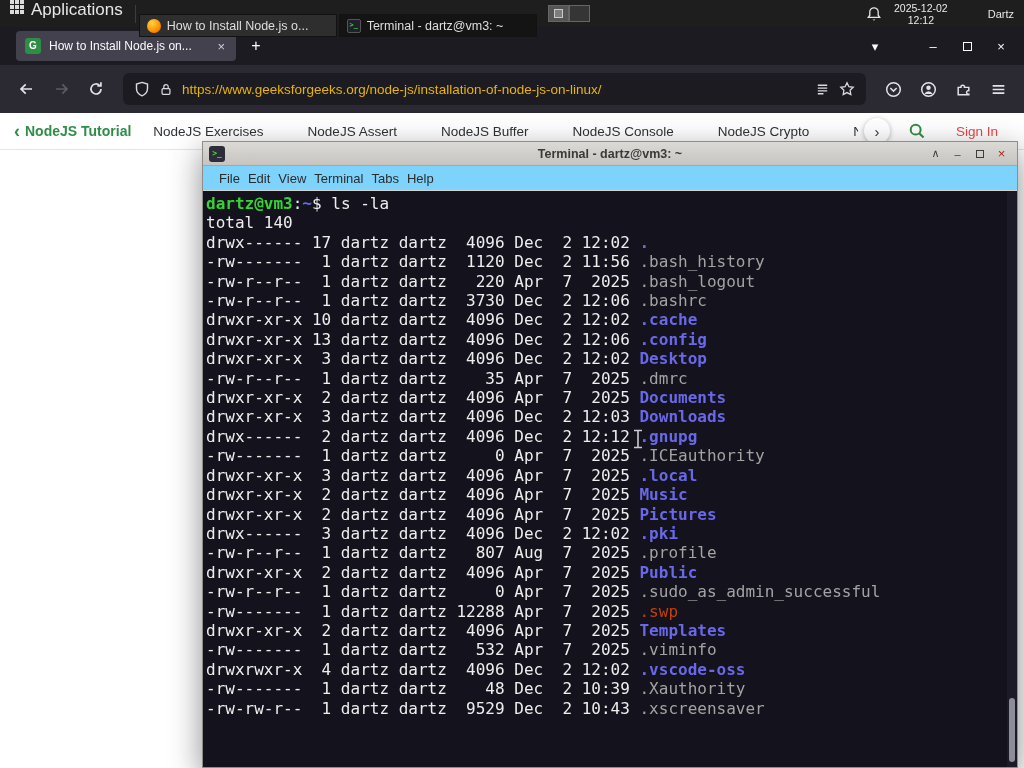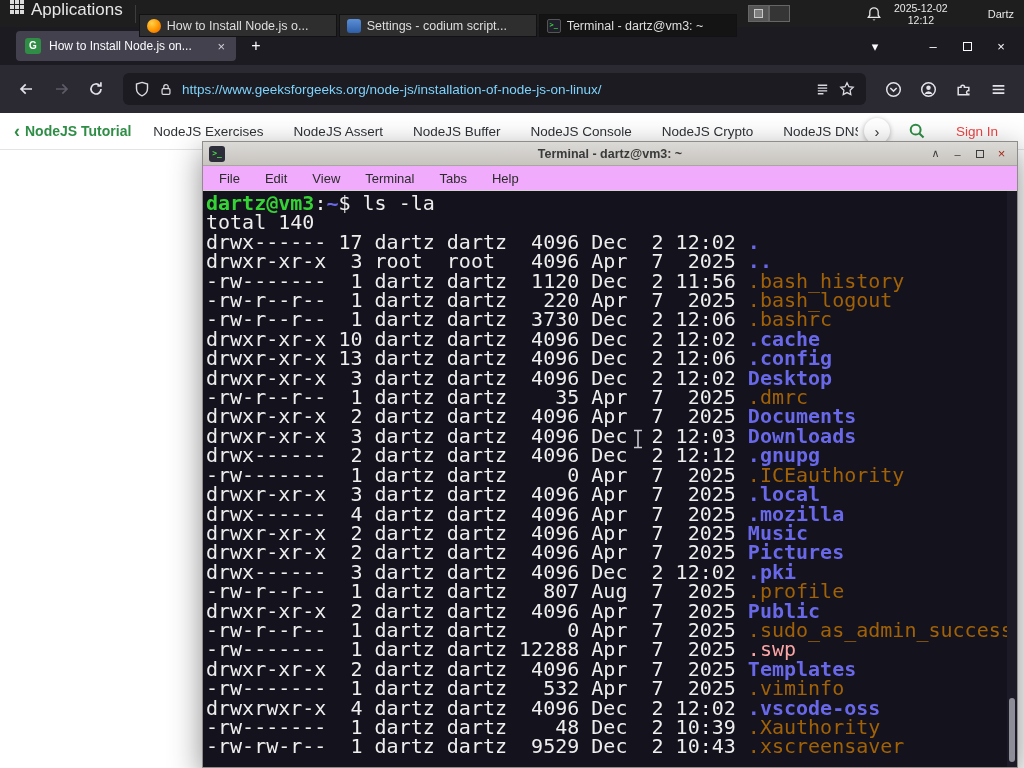--- a/index.html
+++ b/index.html
@@ -45,30 +45,30 @@
   .wc { width:34px; height:30px; display:flex; align-items:center; justify-content:center; font-size:13px; }
   .wc .box { width:9px; height:9px; border:1.4px solid currentColor; display:inline-block; }
   .wc.chev { margin-right:24px; }
 
   .toolbar { height:48px; background:#2b2a33; display:flex; align-items:center; padding:0 10px; gap:3px; }
   .tbtn { width:32px; height:32px; display:flex; align-items:center; justify-content:center;
           color:#e2e2e8; border-radius:4px; }
   .tbtn.disabled { color:#5c5b66; }
   .urlbar { flex:1; height:32px; margin:0 8px; background:#1c1b22; border-radius:6px;
             display:flex; align-items:center; padding:0 11px; gap:9px; min-width:0; }
-  .url { flex:1; font-size:13.5px; color:#7dd3fc; white-space:nowrap; overflow:hidden; }
+  .url { flex:1; font-size:13.5px; color:#eab308; white-space:nowrap; overflow:hidden; }
   .uicon { flex:0 0 auto; display:flex; align-items:center; color:#dadae2; }
 
   
   .sitenav { height:37px; background:#fff; border-bottom:1px solid #e4e4e4; display:flex;
              align-items:center; padding:0 14px; }
   .nav-back { display:flex; align-items:center; gap:5px; color:#2f8d46; font-weight:bold;
               font-size:14px; white-space:nowrap; margin-right:22px; }
   .nav-back .chev { font-size:18px; line-height:14px; }
-  .nav-items { flex:1; display:flex; gap:30px; overflow:hidden; align-items:center;text-align:right; }
+  .nav-items { flex:1; display:flex; gap:44px; overflow:hidden; align-items:center;text-align:right; }
   .nav-item { font-size:13.5px; color:#2f3337; white-space:nowrap; }
   .nav-rightgrp { display:flex; align-items:center; gap:18px; margin-left:6px; }
   .nav-circle { width:26px; height:26px; border-radius:50%; background:#fff;
                 box-shadow:0 1px 5px rgba(0,0,0,.3); display:flex; align-items:center;
                 justify-content:center; font-size:15px; color:#333; }
   .signin { font-size:13.5px; color:#ef4444; padding:6px 12px; }
 
   .page { height:600px; background:#fff; }
 
   
@@ -79,31 +79,31 @@
              display:flex; align-items:center; padding:0 6px; position:relative; flex:0 0 24px; }
   .term-title { position:absolute; left:0; right:0; text-align:center; font-weight:bold;
                 font-size:12.5px; color:#3a3a3a; }
   .term-ico { width:16px; height:16px; background:#2d2d3a; border-radius:3px; color:#49d849;
               font:bold 8px/15px "DejaVu Sans Mono", monospace; text-align:center; z-index:1; }
   .term-btns { margin-left:auto; display:flex; gap:3px; z-index:1; }
   .term-btn { width:19px; height:18px; display:flex; align-items:center; justify-content:center;
               font-size:11px; color:#3c3c3c; }
   .term-btn.close { color:#a52a1a; font-size:13px; }
   .term-btn .box { width:8px; height:8px; border:1.3px solid currentColor; display:inline-block; }
-  .term-menu { height:25px; background:#f0abfc; border-bottom:1px solid #d6d4d0; display:flex;
-               align-items:center; gap:25px; padding:0 16px; font-size:13px; color:#2b2b2b; flex:0 0 25px; }
+  .term-menu { height:25px; background:#7dd3fc; border-bottom:1px solid #d6d4d0; display:flex;
+               align-items:center; gap:8px; padding:0 16px; font-size:13px; color:#2b2b2b; flex:0 0 25px; }
   .term-body { flex:1; position:relative; overflow:hidden; padding:3px 0 0 3px;
-               font-family:"DejaVu Sans Mono", monospace; font-size:20px; line-height:19.4px;
+               font-family:"DejaVu Sans Mono", monospace; font-size:16px; line-height:19.4px;
                color:#eeeeee; }
   .tline { white-space:pre; }
   .p-user { color:#35d435; font-weight:bold; }
   .p-path { color:#6868e8; font-weight:bold; }
   .n-dir  { color:#6868e8; font-weight:bold; }
-  .n-dim  { color:#fca5a5; }
-  .n-file { color:#a16207; }
+  .n-dim  { color:#c2410c; }
+  .n-file { color:#a3a3a3; }
   .term-scroll { position:absolute; right:0; top:0; bottom:0; width:10px; background:#1c1a26; }
   .term-thumb { position:absolute; right:2px; bottom:5px; width:6px; height:64px; border-radius:3px; background:#8d8d97; }
 
   .mouse-cursor { position:absolute; left:632px; top:429px; z-index:60; }
 </style>
 </head>
 <body>
 
 <div class="screen">
 
@@ -122,24 +122,20 @@
             <rect x="10" y="10" width="4" height="4"></rect>
         </g>
       </svg>
       <span>Applications</span>
     </div>
     <div class="tb-sep"></div>
     <div class="tb-wins">
         <div class="tb-win">
           <span class="tb-ico firefox"></span>
           <span class="tb-title">How to Install Node.js o...</span>
-        </div>
-        <div class="tb-win">
-          <span class="tb-ico settings"></span>
-          <span class="tb-title">Settings - codium script...</span>
         </div>
         <div class="tb-win active">
           <span class="tb-ico terminal">&gt;_</span>
           <span class="tb-title">Terminal - dartz@vm3: ~</span>
         </div>
       </div>
     <div class="pager">
       <div class="pager-cell current"></div>
       <div class="pager-cell"></div>
     </div>
@@ -286,34 +282,32 @@
         <span class="tm-item">View</span>
         <span class="tm-item">Terminal</span>
         <span class="tm-item">Tabs</span>
         <span class="tm-item">Help</span>
       </div>
     <div class="term-body">
       <div>
         <div class="tline"><span class="p-user">dartz@vm3</span><span>:</span><span class="p-path">~</span><span>$</span><span> ls -la</span></div>
         <div class="tline">total 140</div>
       <div class="tline"><span class="n-meta">drwx------ 17 dartz dartz  4096 Dec  2 12:02 </span><span class="n-dir">.</span></div>
-          <div class="tline"><span class="n-meta">drwxr-xr-x  3 root  root   4096 Apr  7  2025 </span><span class="n-dir">..</span></div>
           <div class="tline"><span class="n-meta">-rw-------  1 dartz dartz  1120 Dec  2 11:56 </span><span class="n-file">.bash_history</span></div>
           <div class="tline"><span class="n-meta">-rw-r--r--  1 dartz dartz   220 Apr  7  2025 </span><span class="n-file">.bash_logout</span></div>
           <div class="tline"><span class="n-meta">-rw-r--r--  1 dartz dartz  3730 Dec  2 12:06 </span><span class="n-file">.bashrc</span></div>
           <div class="tline"><span class="n-meta">drwxr-xr-x 10 dartz dartz  4096 Dec  2 12:02 </span><span class="n-dir">.cache</span></div>
           <div class="tline"><span class="n-meta">drwxr-xr-x 13 dartz dartz  4096 Dec  2 12:06 </span><span class="n-dir">.config</span></div>
           <div class="tline"><span class="n-meta">drwxr-xr-x  3 dartz dartz  4096 Dec  2 12:02 </span><span class="n-dir">Desktop</span></div>
           <div class="tline"><span class="n-meta">-rw-r--r--  1 dartz dartz    35 Apr  7  2025 </span><span class="n-file">.dmrc</span></div>
           <div class="tline"><span class="n-meta">drwxr-xr-x  2 dartz dartz  4096 Apr  7  2025 </span><span class="n-dir">Documents</span></div>
           <div class="tline"><span class="n-meta">drwxr-xr-x  3 dartz dartz  4096 Dec  2 12:03 </span><span class="n-dir">Downloads</span></div>
           <div class="tline"><span class="n-meta">drwx------  2 dartz dartz  4096 Dec  2 12:12 </span><span class="n-dir">.gnupg</span></div>
           <div class="tline"><span class="n-meta">-rw-------  1 dartz dartz     0 Apr  7  2025 </span><span class="n-file">.ICEauthority</span></div>
           <div class="tline"><span class="n-meta">drwxr-xr-x  3 dartz dartz  4096 Apr  7  2025 </span><span class="n-dir">.local</span></div>
-          <div class="tline"><span class="n-meta">drwx------  4 dartz dartz  4096 Apr  7  2025 </span><span class="n-dir">.mozilla</span></div>
           <div class="tline"><span class="n-meta">drwxr-xr-x  2 dartz dartz  4096 Apr  7  2025 </span><span class="n-dir">Music</span></div>
           <div class="tline"><span class="n-meta">drwxr-xr-x  2 dartz dartz  4096 Apr  7  2025 </span><span class="n-dir">Pictures</span></div>
           <div class="tline"><span class="n-meta">drwx------  3 dartz dartz  4096 Dec  2 12:02 </span><span class="n-dir">.pki</span></div>
           <div class="tline"><span class="n-meta">-rw-r--r--  1 dartz dartz   807 Aug  7  2025 </span><span class="n-file">.profile</span></div>
           <div class="tline"><span class="n-meta">drwxr-xr-x  2 dartz dartz  4096 Apr  7  2025 </span><span class="n-dir">Public</span></div>
           <div class="tline"><span class="n-meta">-rw-r--r--  1 dartz dartz     0 Apr  7  2025 </span><span class="n-file">.sudo_as_admin_successful</span></div>
           <div class="tline"><span class="n-meta">-rw-------  1 dartz dartz 12288 Apr  7  2025 </span><span class="n-dim">.swp</span></div>
           <div class="tline"><span class="n-meta">drwxr-xr-x  2 dartz dartz  4096 Apr  7  2025 </span><span class="n-dir">Templates</span></div>
           <div class="tline"><span class="n-meta">-rw-------  1 dartz dartz   532 Apr  7  2025 </span><span class="n-file">.viminfo</span></div>
           <div class="tline"><span class="n-meta">drwxrwxr-x  4 dartz dartz  4096 Dec  2 12:02 </span><span class="n-dir">.vscode-oss</span></div>

